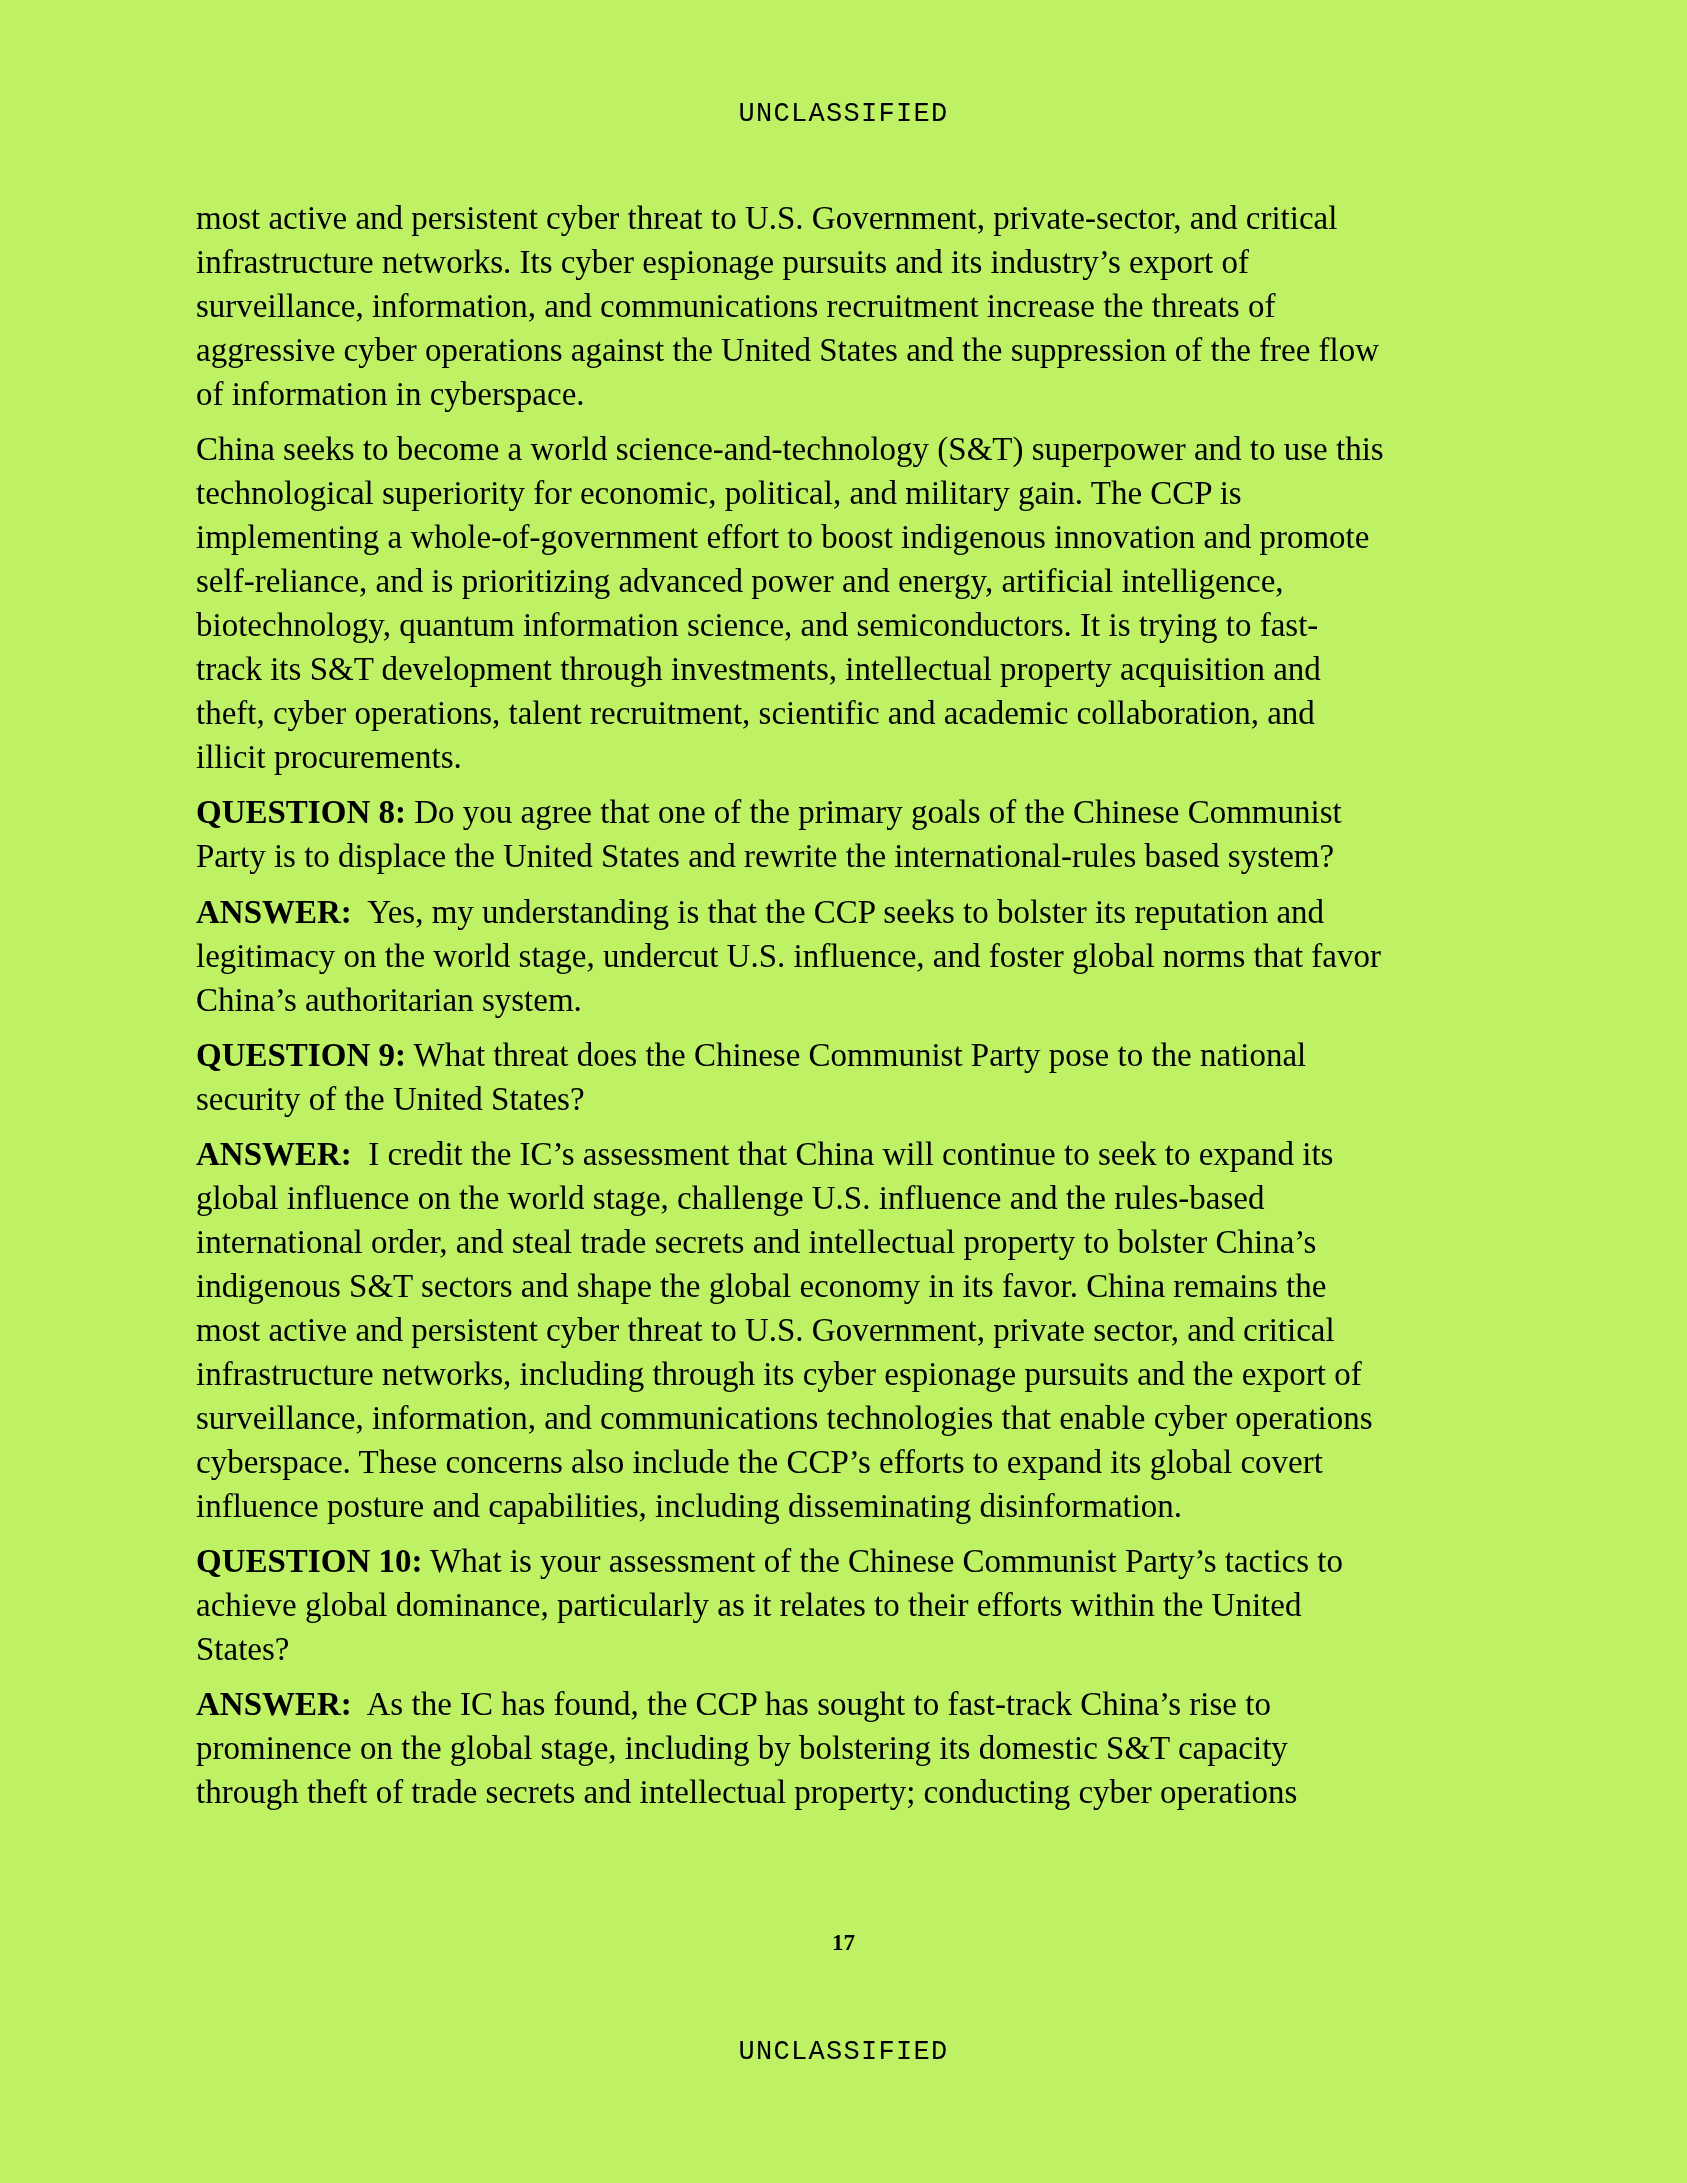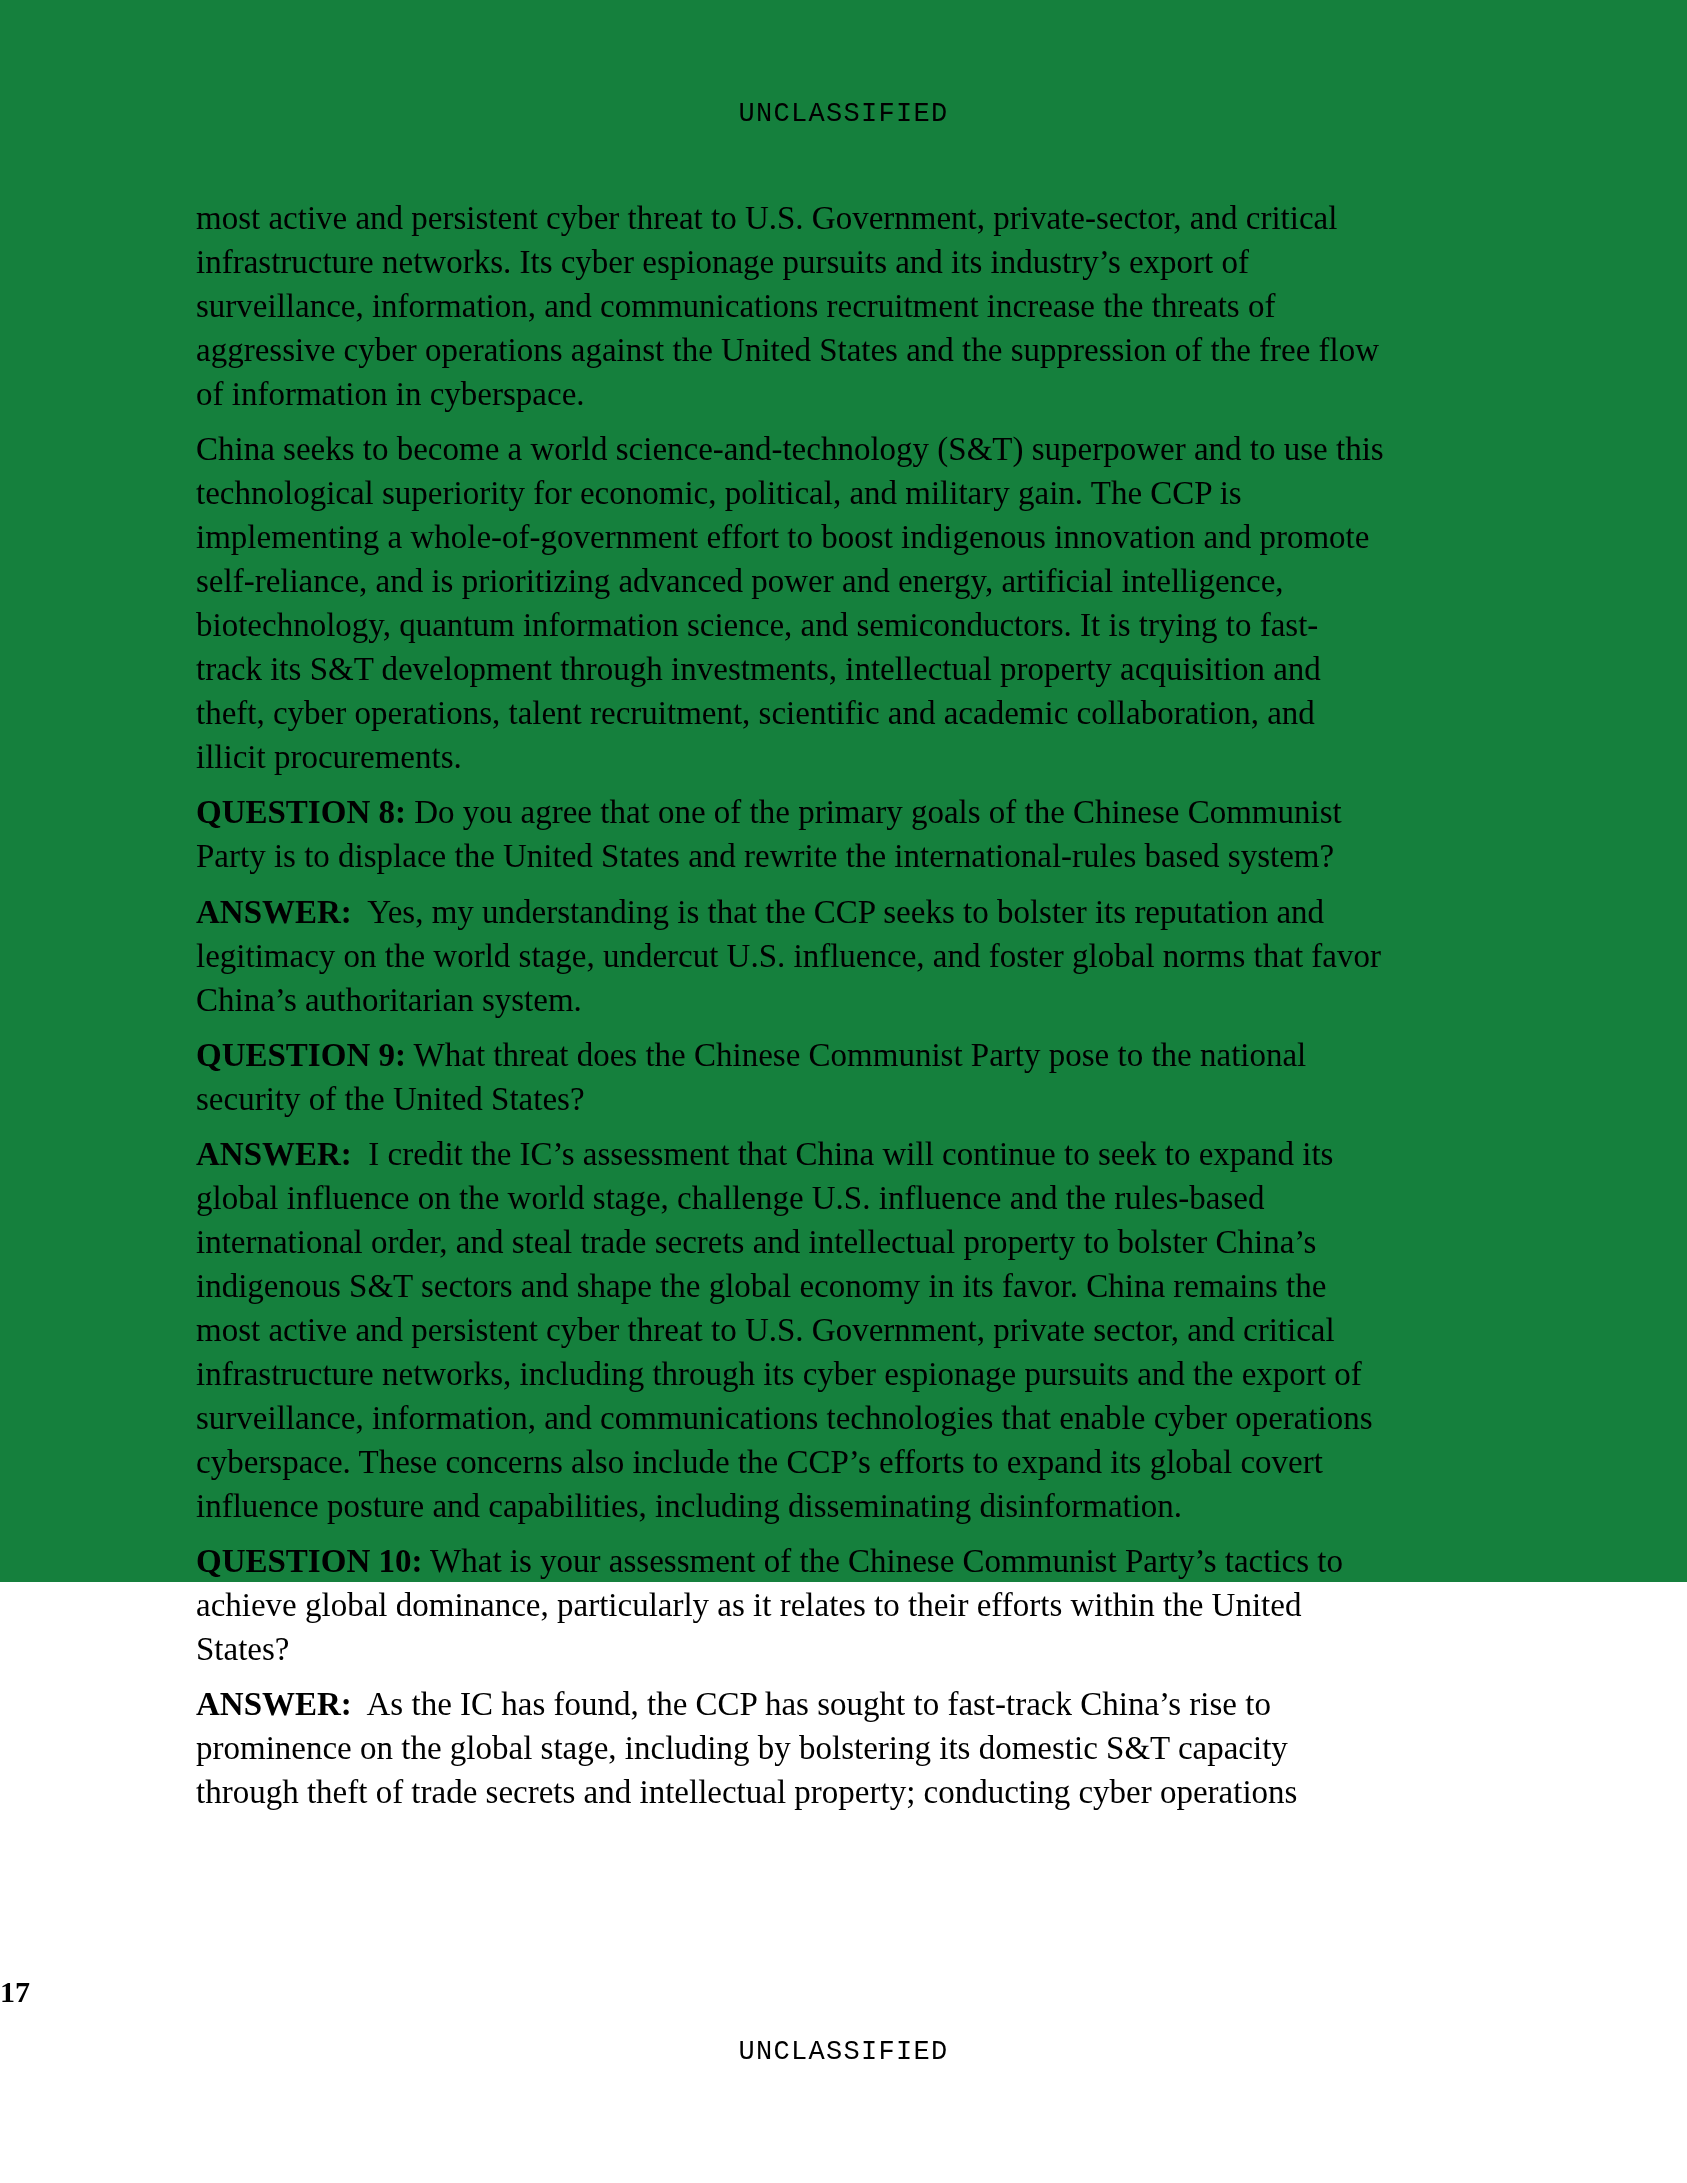--- a/index.html
+++ b/index.html
@@ -11,44 +11,44 @@
     width: 1687px;
     height: 2183px;
     position: relative;
     overflow: hidden;
     color: #000000;
   }
   .page {
     position: absolute;
     left: 0; top: 0;
     width: 1687px;
-    height: 1582px;
-    background: #15803d;
+    height: 2183px;
+    background: #bef264;
   }
   .classification {
     position: absolute;
     left: 0;
     width: 1687px;
     text-align: center;
     font-family: "Liberation Mono", "DejaVu Sans Mono", monospace;
     font-size: 27px;
     letter-spacing: 1.3px;
     line-height: 32px;
   }
   .classification.top { top: 98px; }
   .classification.bottom { top: 2036px; }
   .page-number {
     position: absolute;
     left: 0;
     width: 1687px;
-    top: 1975px;
-    text-align: left;
+    top: 1926px;
+    text-align: center;
     font-family: "Liberation Serif", "DejaVu Serif", serif;
     font-weight: bold;
-    font-size: 30px;
+    font-size: 23px;
     line-height: 33px;
   }
   .body-text {
     position: absolute;
     left: 196px;
     top: 196px;
     width: 1297px;
     font-family: "Liberation Serif", "DejaVu Serif", serif;
     font-size: 33px;
     line-height: 44px;

